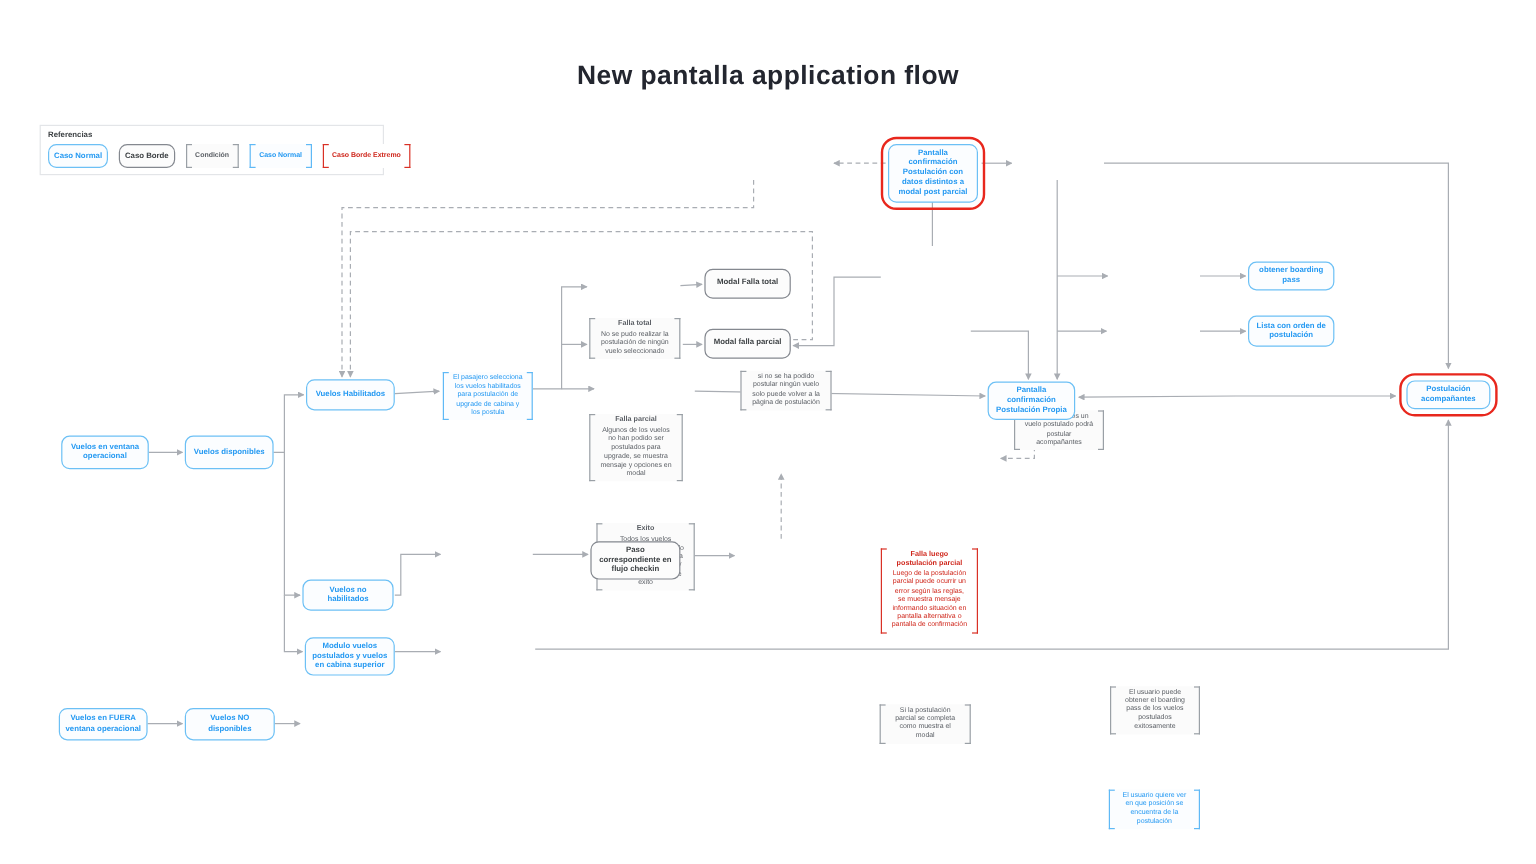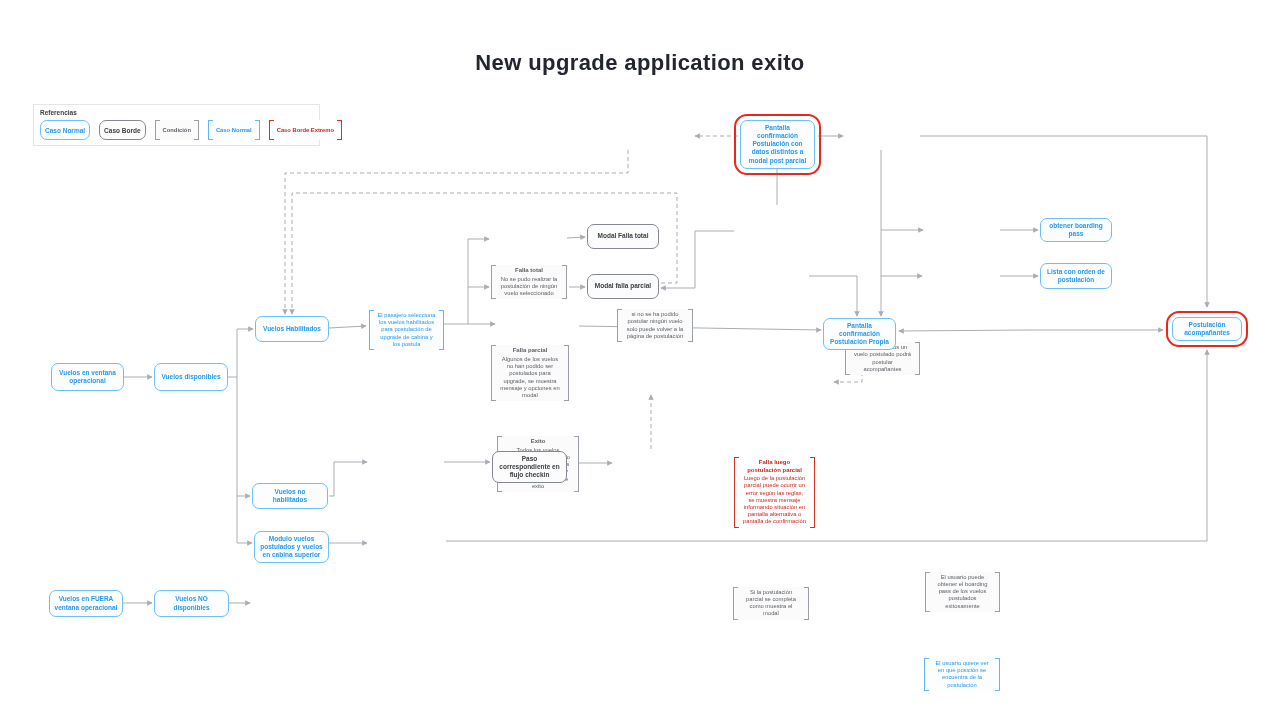--- a/index.html
+++ b/index.html
@@ -35,21 +35,21 @@
   .bracket-blue{--bc:#5fb9f6;color:#2499f2;background:#fbfdff;}
   .bracket-red{--bc:#d93025;color:#cf261b;background:#fff;}
   .node .nt{font-weight:bold;font-size:6px;margin-bottom:1px;}
   .framed{outline:2.5px solid #e8271d;outline-offset:4px;}
   
   #edges{position:absolute;left:0;top:0;pointer-events:none;}
 </style>
 </head>
 <body>
 
-<div id="page-title">New upgrade application exito</div>
+<div id="page-title">New pantalla application flow</div>
 
 <div id="legend">
   <div class="lg-title">Referencias</div>
   <div class="lg-items">
     <div class="lg-item box-blue">Caso Normal</div>
     <div class="lg-item box-gray">Caso Borde</div>
     <div class="lg-item bracket bracket-gray">Condición</div>
     <div class="lg-item bracket bracket-blue">Caso Normal</div>
     <div class="lg-item bracket bracket-red">Caso Borde Extremo</div>
   </div>

